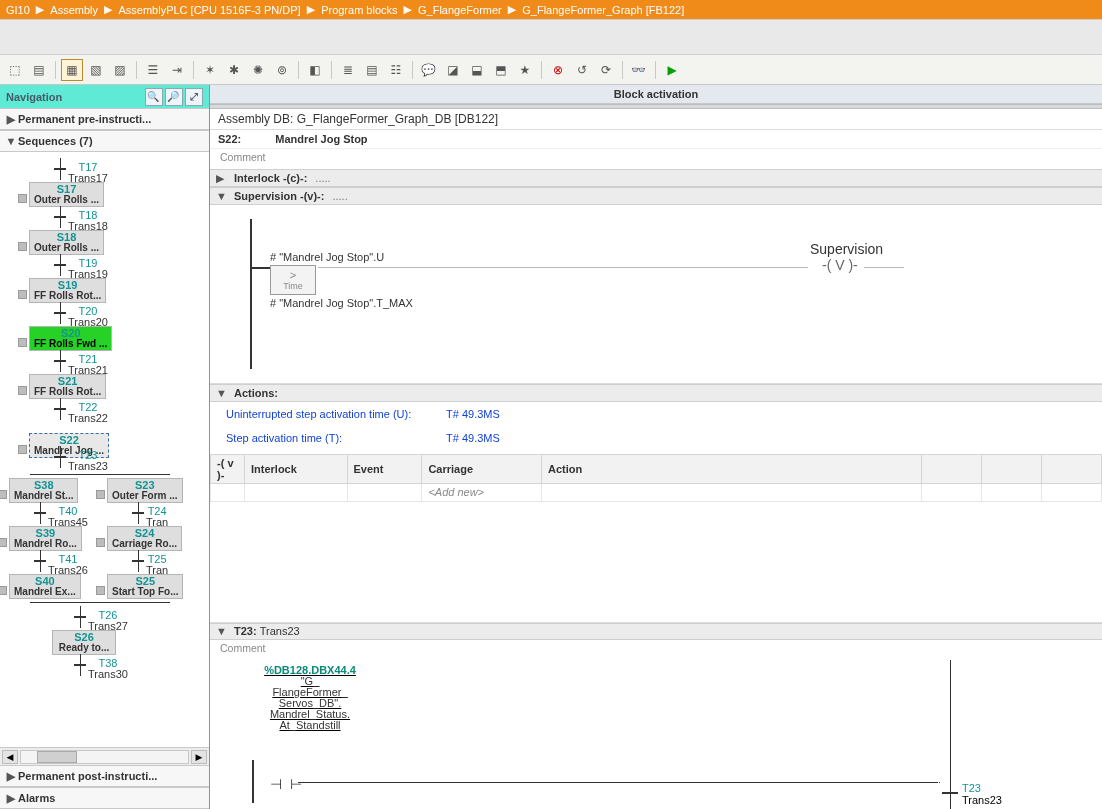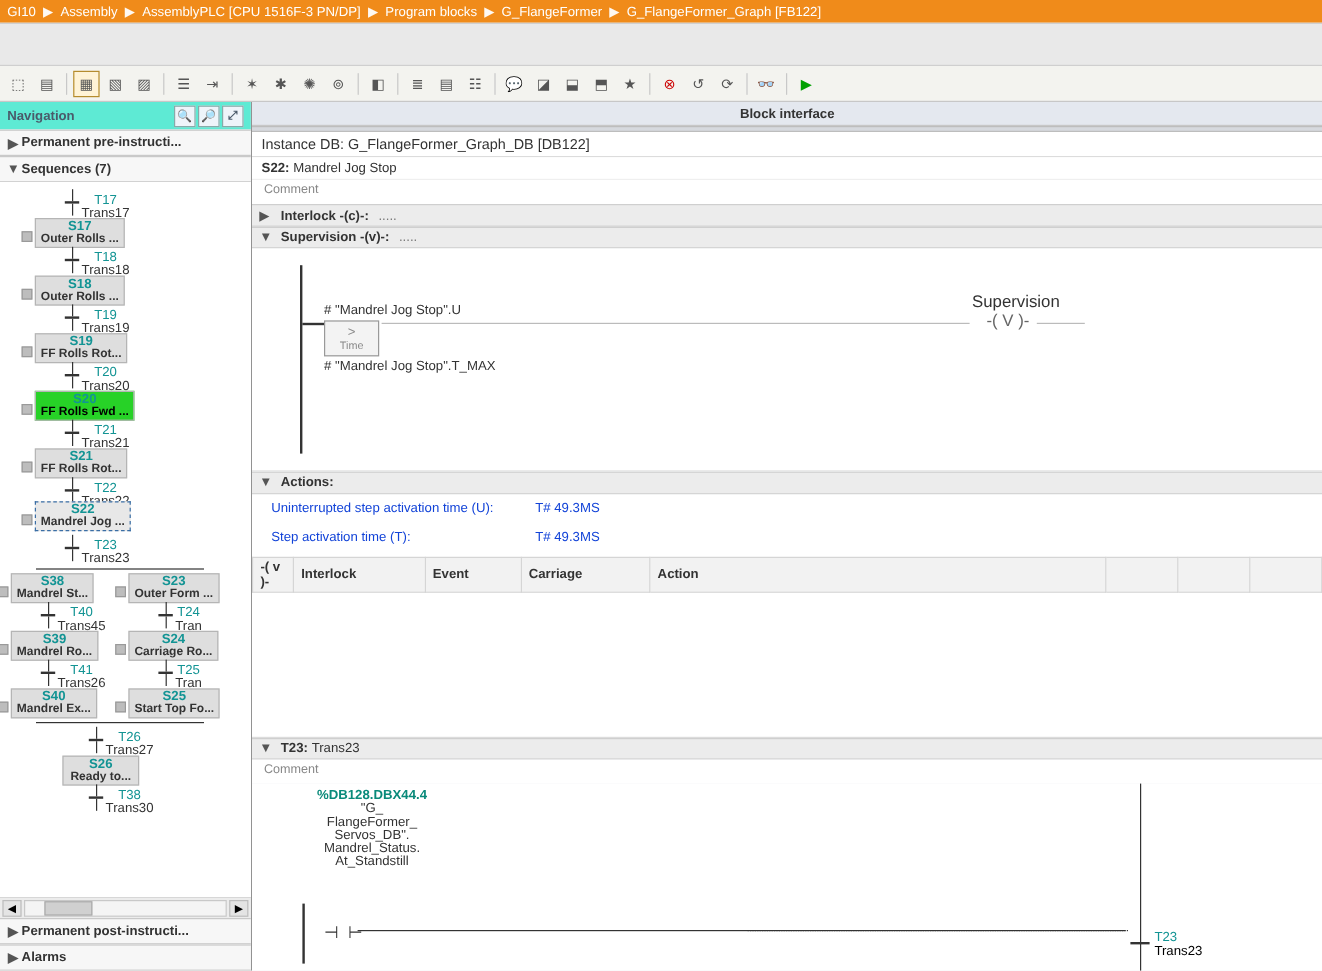--- a/index.html
+++ b/index.html
@@ -41,21 +41,21 @@
   .hscroll .bar { flex:1; height:14px; margin:0 2px; background:#f4f4f4; border:1px solid #c8c8c8; position:relative;}
   .hscroll .bar .thumb{ position:absolute; left:16px; width:40px; top:0; bottom:0; background:#d0d0d0; border:1px solid #aaa;}
   .hscroll .abtn{ width:16px; height:14px; border:1px solid #bdbdbd; background:#e4e4e4; display:flex; align-items:center; justify-content:center; font-size:9px;}
 
   
   .editor { flex:1; display:flex; flex-direction:column; background:#eef0f4;}
   .edit-head { background:#e4e8ef; height:21px; display:flex; align-items:center; justify-content:center; color:#333; border-bottom:1px solid #c7c7c7; font-weight:bold;}
   .instance-line{ background:#fff; padding:3px 8px; color:#333; border-bottom:1px solid #dcdcdc; font-size:12px;}
   .step-title { background:#fff; padding:3px 8px; font-weight:bold; color:#333; border-bottom:1px solid #efefef;}
   .step-title .sid{ color:#333; }
-  .step-title .sname{ font-weight:normal;}
+  .step-title .sname{ font-weight:bold;margin-left:31px;}
   .comment-line { padding:2px 8px 6px 10px; color:#888; font-size:10.5px; background:#fff;}
 
   .section-row{ background:#ececec; border-top:1px solid #cfcfcf; border-bottom:1px solid #cfcfcf; height:19px; display:flex; align-items:center; padding:0 6px; gap:8px;}
   .section-row .tri{ width:10px; color:#555; cursor:pointer;}
   .section-row .lbl{ font-weight:bold; color:#333;}
   .section-row .dots{ color:#777;}
 
   .ladder-area{ background:#fff; padding:20px 12px 30px 40px; position:relative; border-bottom:1px solid #dcdcdc; height:190px;}
   .rail { position:absolute; top:14px; bottom:14px; left:40px; width:2px; background:#333;}
   .cmp-block{ position:absolute; left:60px; top:46px; }
@@ -72,21 +72,21 @@
   .act-text .alabel{ color:#1243d8; display:inline-block; width:220px;}
   .act-text .avalue{ color:#1243d8;}
   .act-table{ width:100%; border-collapse:collapse; margin-top:4px;}
   .act-table th{ background:#f2f2f2; border:1px solid #d5d5d5; text-align:left; padding:2px 6px; font-weight:bold; color:#333; font-size:11px;}
   .act-table td{ border:1px solid #e6e6e6; height:18px; padding:1px 6px; font-size:11px; color:#888;}
   .act-table tr.addnew td{ background:#fff; font-style:italic;}
   .act-arrow{ width:34px; text-align:center; font-size:11px; color:#444;}
   .act-spacer{ height:120px;}
 
   .trans-area{ background:#fff; padding:6px 12px 10px 40px; position:relative; height:160px;}
-  .tag-block{ font-size:11px;}
+  .tag-block{ font-size:11px;text-decoration:underline;}
   .tag-block .green{ color:#0a8a7a; font-weight:bold;}
   .tag-block .sub{ color:#333; line-height:11px; text-align:center; display:block;}
   .trans-rail{ position:absolute; left:42px; top:100px; bottom:6px; width:2px; background:#333;}
   .contact{ position:absolute; left:60px; top:116px; font-size:14px; color:#333;}
   .trans-vert{ position:absolute; left:740px; top:0; bottom:0; width:1px; background:#333;}
   .trans-tick{ position:absolute; left:732px; top:132px; width:16px; height:2px; background:#333;}
   .trans-lbl{ position:absolute; left:752px; top:122px; font-size:11px;}
   .trans-lbl .tn{ color:#139494;}
   .dotwire{ position:absolute; top:122px; left:88px; width:640px; border-top:1px solid #333;}
   .dotwire2{ position:absolute; top:122px; left:410px; width:320px; border-top:1px dotted #333;}
@@ -193,21 +193,21 @@
           <div style="position:absolute;left:18px;top:174px;"><span class="nub"></span><span class="step active"><span class="snum">S20</span>FF Rolls Fwd ...</span></div>
           <div style="position:absolute;left:60px;top:198px;width:1px;height:10px;background:#333"></div>
           <div style="position:absolute;left:54px;top:208px;width:12px;height:2px;background:#333"></div>
           <div style="position:absolute;left:68px;top:202px;font-size:10px;line-height:10px" class="trans"><span class="tnum">T21</span><br><span class="tname">Trans21</span></div>
           <div style="position:absolute;left:60px;top:210px;width:1px;height:10px;background:#333"></div>
           <div style="position:absolute;left:18px;top:222px;"><span class="nub"></span><span class="step"><span class="snum">S21</span>FF Rolls Rot...</span></div>
           <div style="position:absolute;left:60px;top:246px;width:1px;height:10px;background:#333"></div>
           <div style="position:absolute;left:54px;top:256px;width:12px;height:2px;background:#333"></div>
           <div style="position:absolute;left:68px;top:250px;font-size:10px;line-height:10px" class="trans"><span class="tnum">T22</span><br><span class="tname">Trans22</span></div>
           <div style="position:absolute;left:60px;top:258px;width:1px;height:10px;background:#333"></div>
-          <div style="position:absolute;left:18px;top:266px;"><span class="nub"></span><span class="step sel"><span class="snum">S22</span>Mandrel Jog ...</span></div>
+          <div style="position:absolute;left:18px;top:281px;"><span class="nub"></span><span class="step sel"><span class="snum">S22</span>Mandrel Jog ...</span></div>
           <div style="position:absolute;left:60px;top:294px;width:1px;height:10px;background:#333"></div>
           <div style="position:absolute;left:54px;top:304px;width:12px;height:2px;background:#333"></div>
           <div style="position:absolute;left:68px;top:298px;font-size:10px;line-height:10px" class="trans"><span class="tnum">T23</span><br><span class="tname">Trans23</span></div>
           <div style="position:absolute;left:60px;top:306px;width:1px;height:10px;background:#333"></div>
           <div style="position:absolute;left:30px;top:322px;width:140px;height:1px;background:#333"></div>
           <div style="position:absolute;left:-2px;top:326px;"><span class="nub"></span><span class="step"><span class="snum">S38</span>Mandrel St...</span></div>
           <div style="position:absolute;left:40px;top:350px;width:1px;height:10px;background:#333"></div>
           <div style="position:absolute;left:34px;top:360px;width:12px;height:2px;background:#333"></div>
           <div style="position:absolute;left:48px;top:354px;font-size:10px;line-height:10px" class="trans"><span class="tnum">T40</span><br><span class="tname">Trans45</span></div>
           <div style="position:absolute;left:40px;top:362px;width:1px;height:10px;background:#333"></div>
@@ -255,24 +255,24 @@
           <span>Permanent post-instructi...</span>
         </div>
       <div class="nav-row">
           <span class="arrow">▶</span>
           <span>Alarms</span>
         </div>
     </div>
   </div>
 
   <div class="editor">
-    <div class="edit-head">Block interface</div>
+    <div class="edit-head">Block activation</div>
     <div class="h-split"></div>
 
-    <div class="instance-line">Instance DB: G_FlangeFormer_Graph_DB [DB122]</div>
+    <div class="instance-line">Assembly DB: G_FlangeFormer_Graph_DB [DB122]</div>
     <div class="step-title">
       <span class="sid">S22:</span>
       <span class="sname">Mandrel Jog Stop</span>
     </div>
     <div class="comment-line">Comment</div>
 
     <div class="section-row">
       <span class="tri">▶</span>
       <span class="lbl">Interlock -(c)-:</span>
         <span class="dots">.....</span>
@@ -316,20 +316,30 @@
             <tr>
           <th class="act-arrow">-( v )-</th>
           <th>Interlock</th>
           <th>Event</th>
           <th>Carriage</th>
           <th style="width:380px">Action</th>
           <th style="width:60px"></th>
           <th style="width:60px"></th>
           <th style="width:60px"></th>
         </tr>
+        <tr class="addnew">
+          <td></td>
+              <td></td>
+              <td></td>
+          <td>&lt;Add new&gt;</td>
+          <td></td>
+              <td></td>
+              <td></td>
+              <td></td>
+        </tr>
       </tbody>
         </table>
       <div class="act-spacer"></div>
     </div>
 
     <div class="section-row">
       <span class="tri">▼</span>
       <span class="lbl"><span>T23:</span> <span style="font-weight:normal">Trans23</span></span>
     </div>
     <div class="comment-line">Comment</div>

